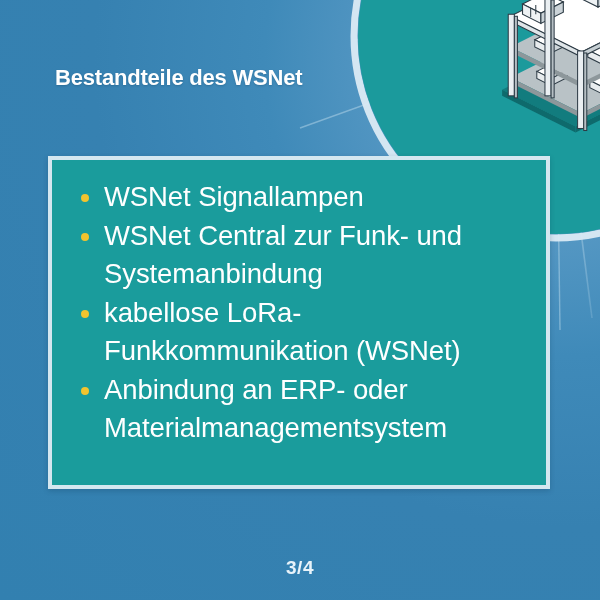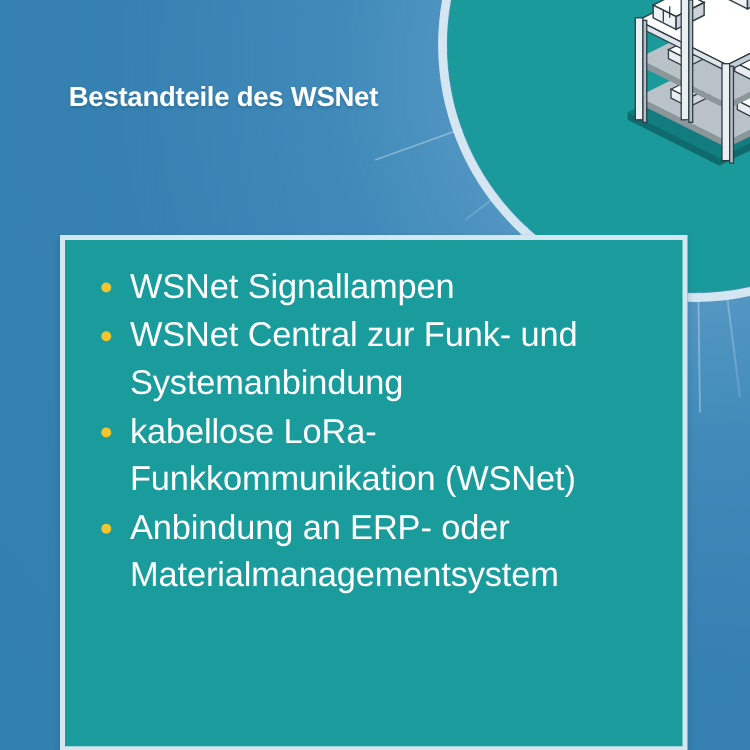--- a/index.html
+++ b/index.html
@@ -21,27 +21,26 @@
   .title{
     position:absolute;left:55px;top:57px;width:430px;
     color:#ffffff;font-size:22px;font-weight:bold;line-height:41px;
     letter-spacing:-0.2px;z-index:6;
     text-shadow:0 1px 2px rgba(10,50,80,.25);
   }
   .title .ln{display:block;white-space:nowrap;}
 
   
   .panel{
-    position:absolute;left:48px;top:156px;width:502px;height:413px;
+    position:absolute;left:48px;top:156px;width:502px;height:333px;
     box-sizing:border-box;
     background:#1a9c9c;
     border:4px solid #d4e7f0;
     z-index:7;
     box-shadow:0 2px 5px rgba(8,45,75,.22);
-    margin-top:32px;
   }
   .list{
     position:absolute;left:22px;top:18px;right:6px;
     margin:0;padding:0;list-style:none;
   }
   .list li{
     position:relative;
     color:#ffffff;font-size:27.5px;line-height:38px;font-weight:500;
     padding-left:30px;margin:0 0 1px 0;
     letter-spacing:-0.1px;
@@ -183,14 +182,15 @@
         <span class="dot"></span>
         <span class="txt">kabellose LoRa-Funkkommunikation (WSNet)</span>
       </li>
       <li>
         <span class="dot"></span>
         <span class="txt">Anbindung an ERP- oder Materialmanagementsystem</span>
       </li>
     </ul>
   </div>
 
+  <div class="counter">3/4</div>
 
 </div>
 
 </body></html>

